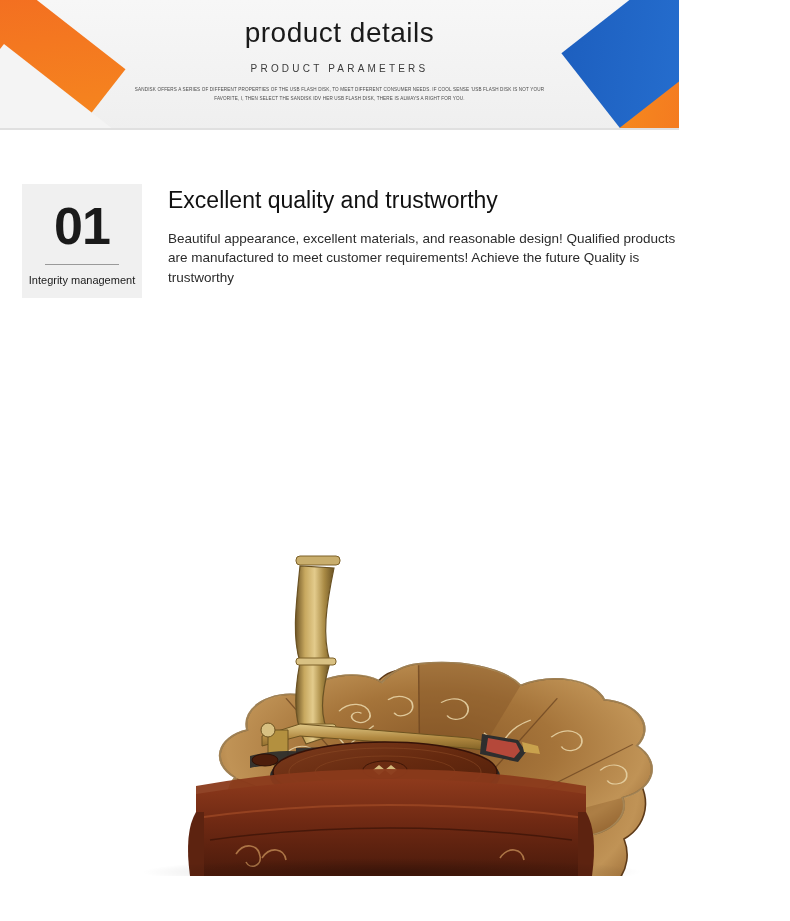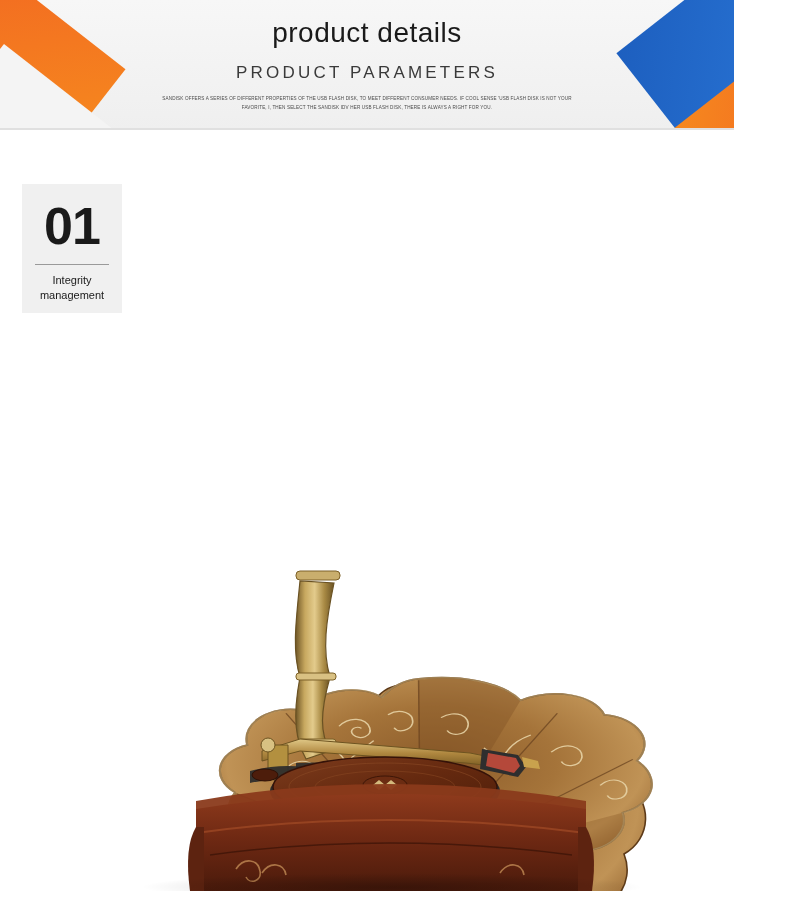--- a/index.html
+++ b/index.html
@@ -11,21 +11,21 @@
     width: 790px;
     height: 921px;
     overflow: hidden;
     font-family: "Liberation Sans", sans-serif;
     color: #222;
   }
 
   
   .banner {
     position: relative;
-    width: 734px;
+    width: 679px;
     height: 130px;
     background: #f2f2f2;
     overflow: hidden;
   }
   .banner-bg {
     position: absolute;
     inset: 0;
     background: linear-gradient(180deg, #f7f7f7 0%, #efefef 100%);
   }
   
@@ -102,21 +102,21 @@
   }
   .banner-title {
     font-size: 28px;
     font-weight: 400;
     color: #1a1a1a;
     letter-spacing: 0.5px;
     line-height: 1.1;
   }
   .banner-subtitle {
     margin-top: 14px;
-    font-size: 17px;
+    font-size: 10px;
     letter-spacing: 3.2px;
     color: #3a3a3a;
     font-weight: 400;
   }
   .banner-desc {
     margin-top: 12px;
     width: 420px;
     text-align: center;
     font-size: 4.6px;
     line-height: 1.9;
@@ -137,21 +137,21 @@
   .section {
     position: relative;
     padding: 54px 0 0 0;
   }
   .sec-row {
     display: flex;
     align-items: flex-start;
     padding-left: 22px;
   }
   .numbox {
-    width: 100px;
+    width: 120px;
     background: #f0f0f0;
     padding: 16px 6px 10px 6px;
     box-sizing: border-box;
     text-align: center;
   }
   .numbox .num {
     font-size: 52px;
     font-weight: bold;
     letter-spacing: -1px;
     color: #1a1a1a;
@@ -220,20 +220,24 @@
   </div>
   <div class="banner-bottom-rule"></div>
 </div>
 
 <div class="section">
   <div class="sec-row">
     <div class="numbox">
       <div class="num">01</div>
       <div class="rule"></div>
       <div class="cap">Integrity management</div>
+    </div>
+    <div class="sec-text">
+      <h2 class="sec-heading">Excellent quality and trustworthy</h2>
+      <p class="sec-body">Beautiful appearance, excellent materials, and reasonable design! Qualified products are manufactured to meet customer requirements! Achieve the future Quality is trustworthy</p>
     </div>
   </div>
 </div>
 
 <div class="product">
   <svg class="gram" viewBox="0 0 790 570" xmlns="http://www.w3.org/2000/svg">
     <defs>
       <radialGradient id="hornFace" cx="50%" cy="42%" r="62%">
         <stop offset="0%" stop-color="#8c5c2a"></stop>
         <stop offset="45%" stop-color="#a5743a"></stop>

